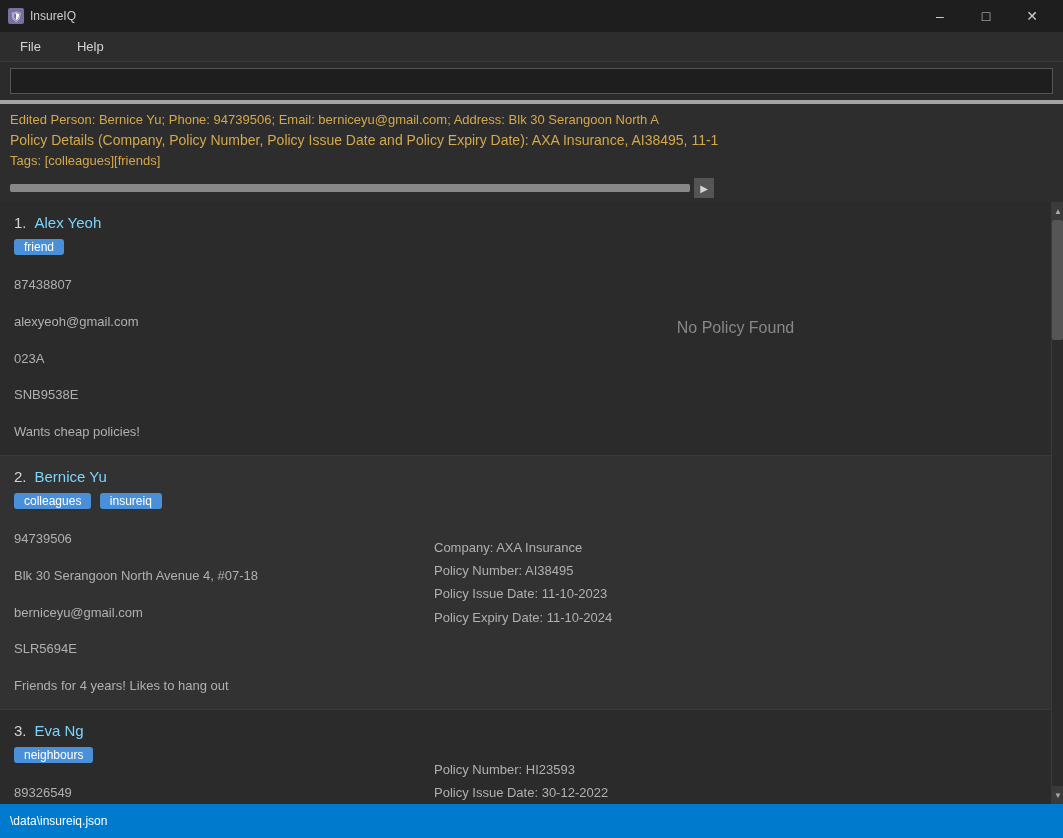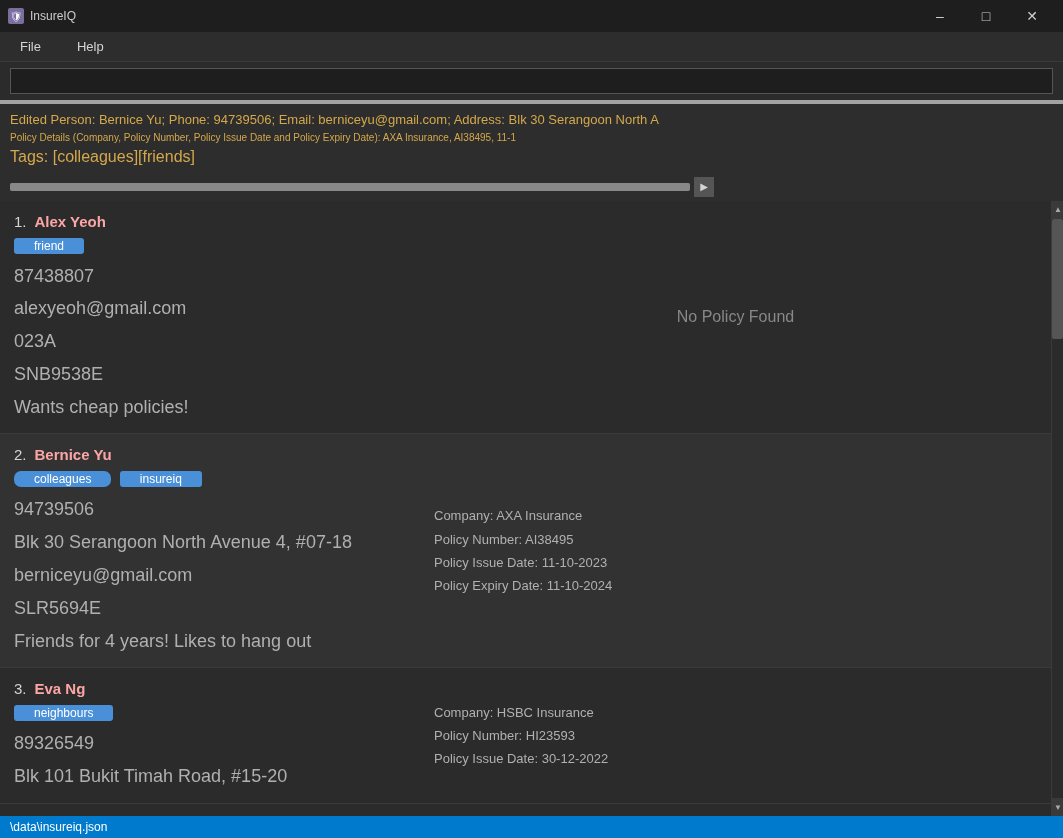--- a/index.html
+++ b/index.html
@@ -104,29 +104,29 @@
     }
     .notification-text {
       font-size: 13px;
       color: #d4a84b;
       line-height: 1.5;
       overflow: hidden;
       white-space: nowrap;
       text-overflow: ellipsis;
     }
     .notification-text-line2 {
-      font-size: 10px;
+      font-size: 14px;
       color: #d4a84b;
       line-height: 1.5;
       overflow: hidden;
       white-space: nowrap;
       text-overflow: ellipsis;
     }
     .notification-text-line3 {
-      font-size: 16px;
+      font-size: 13px;
       color: #d4a84b;
       line-height: 1.5;
       overflow: hidden;
       white-space: nowrap;
       text-overflow: ellipsis;
       padding-bottom: 4px;
     }
     .scroll-indicator {
       display: flex;
       justify-content: flex-end;
@@ -210,43 +210,43 @@
       font-weight: normal;
       margin-bottom: 6px;
       display: flex;
       align-items: center;
       gap: 8px;
     }
     .person-num {
       color: #d4d4d4;
     }
     .person-name {
-      color: #fca5a5;
-      font-weight: bold;
+      color: #7dd3fc;
+      font-weight: normal;
     }
 
     .tag {
       display: inline-block;
-      padding: 1px 20px;
+      padding: 1px 10px;
       border-radius: 3px;
       font-size: 12px;
       color: white;
       margin-right: 4px;
       margin-bottom: 4px;
     }
     .tag-friend { background: #4a90d9; }
-    .tag-colleagues { background: #4a90d9; border-radius: 7px; }
+    .tag-colleagues { background: #4a90d9; }
     .tag-friends { background: #4a90d9; }
     .tag-neighbours { background: #4a90d9; }
 
     .person-detail {
-      font-size: 18px;
+      font-size: 13px;
       color: #b0b0b0;
       line-height: 1.6;
-      margin-top: 4px;
+      margin-top: 16px;
     }
 
     .policy-detail {
       font-size: 13px;
       color: #b0b0b0;
       line-height: 1.8;
     }
 
     .no-policy {
       font-size: 16px;
@@ -286,21 +286,21 @@
       font-size: 8px;
       cursor: pointer;
       display: flex;
       align-items: center;
       justify-content: center;
     }
 
     
     .status-bar {
       background: #007acc;
-      height: 22px;
+      height: 34px;
       display: flex;
       align-items: center;
       padding: 0 10px;
       flex-shrink: 0;
     }
     .status-text {
       font-size: 12px;
       color: white;
     }
   </style>
@@ -395,21 +395,20 @@
           <span class="person-num">3.</span>
           <span class="person-name">Eva Ng</span>
         </div>
         <div>
           <span class="tag tag-neighbours">neighbours</span>
         </div>
         <div class="person-detail">89326549</div>
         <div class="person-detail">Blk 101 Bukit Timah Road, #15-20</div>
       </div>
       <div class="person-right">
-        <div class="policy-detail">Company: HSBC Insurance</div>
         <div class="policy-detail">Policy Number: HI23593</div>
         <div class="policy-detail">Policy Issue Date: 30-12-2022</div>
       </div>
     </div>
 
   </div>
 
   <div class="main-scrollbar">
     <button class="scrollbar-arrow">▲</button>
     <div class="scrollbar-track">

